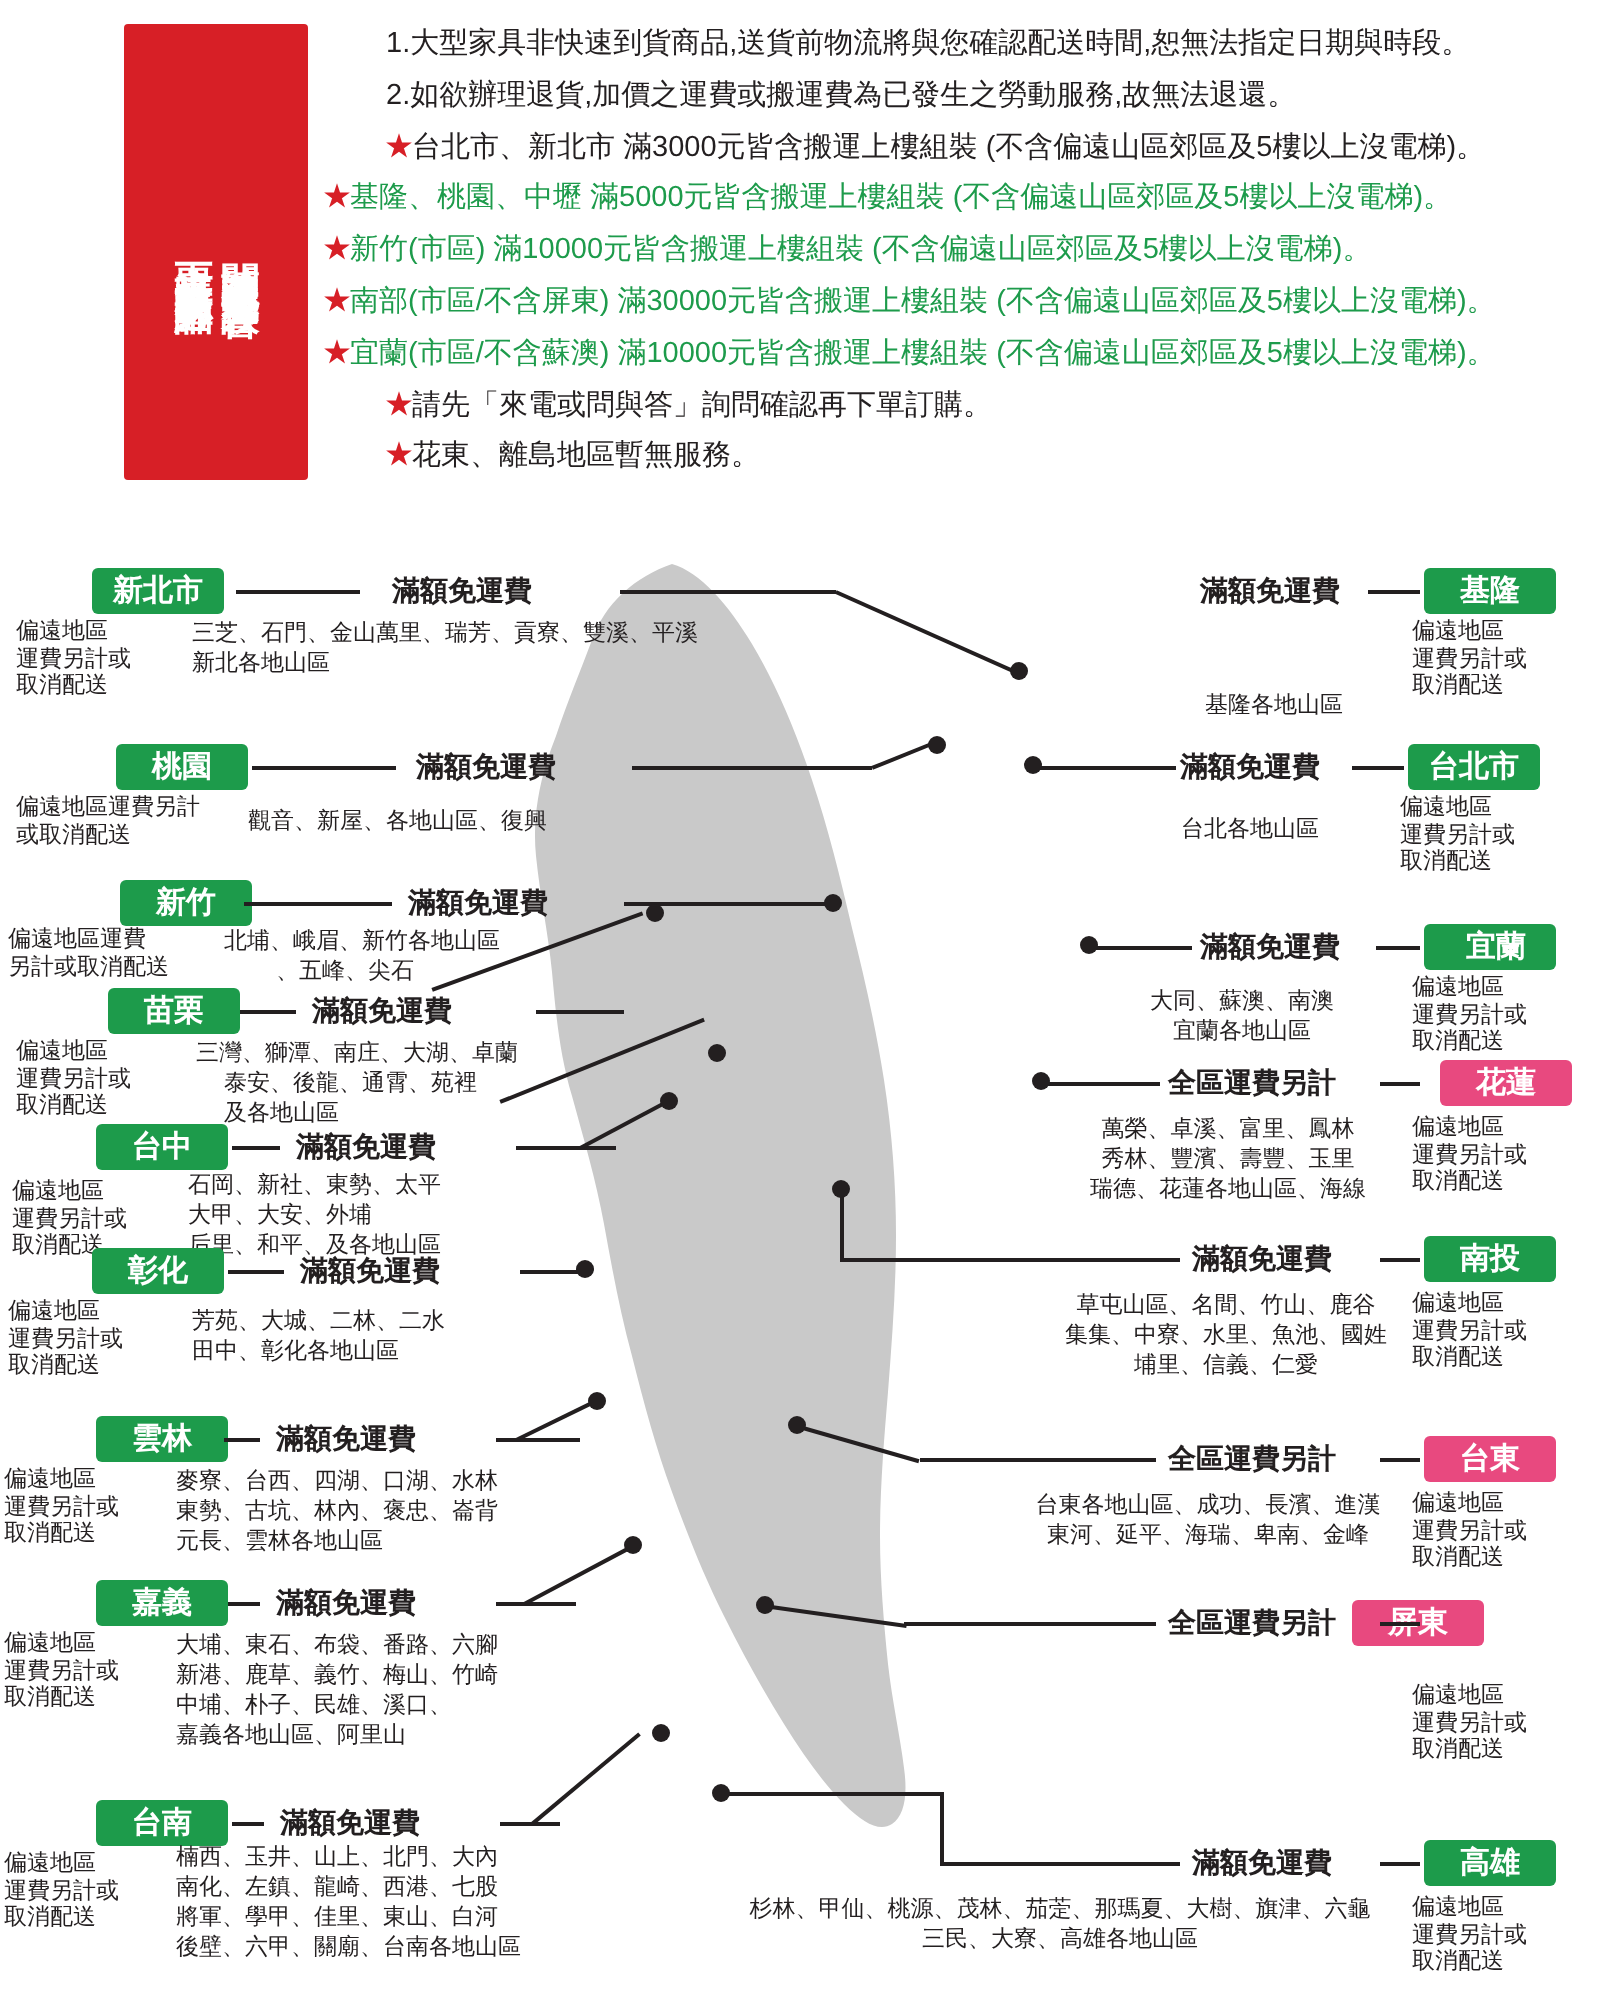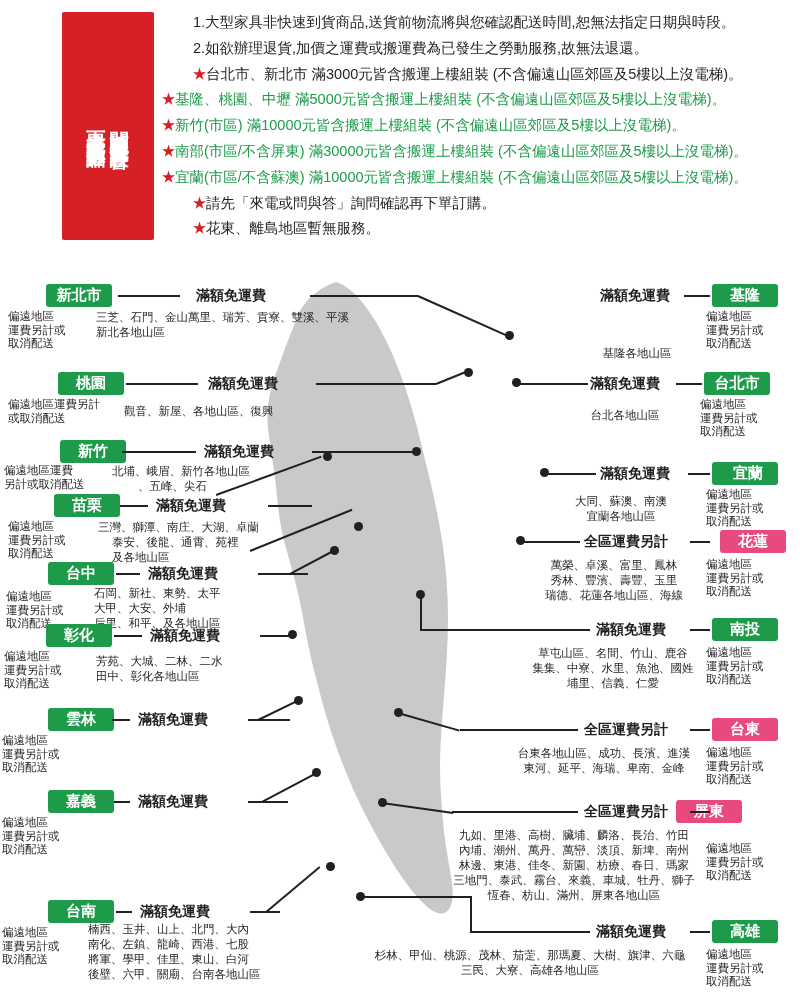--- a/index.html
+++ b/index.html
@@ -207,31 +207,42 @@
   <div class="hline" style="left:112px; top:447px; width:18px;"></div>
   <div class="fee" style="left:138px; top:439px;">滿額免運費</div>
   <div class="hline" style="left:248px; top:447px; width:42px;"></div>
   <div class="diag" style="left:258px; top:447px; width:46px; transform:rotate(-26deg);"></div>
   <div class="dot" style="left:294px; top:424px;"></div>
   <div class="note" style="left:2px; top:462px;">
     <div>偏遠地區</div>
     <div>運費另計或</div>
     <div>取消配送</div>
   </div>
+  <div class="towns" style="left:88px; top:462px;">
+    <div>麥寮、台西、四湖、口湖、水林</div>
+    <div>東勢、古坑、林內、褒忠、崙背</div>
+    <div>元長、雲林各地山區</div>
+  </div>
 
   <div class="tag" style="left:48px; top:518px;">嘉義</div>
   <div class="hline" style="left:114px; top:529px; width:16px;"></div>
   <div class="fee" style="left:138px; top:521px;">滿額免運費</div>
   <div class="hline" style="left:248px; top:529px; width:40px;"></div>
   <div class="diag" style="left:262px; top:529px; width:60px; transform:rotate(-28deg);"></div>
   <div class="dot" style="left:312px; top:496px;"></div>
   <div class="note" style="left:2px; top:544px;">
     <div>偏遠地區</div>
     <div>運費另計或</div>
     <div>取消配送</div>
+  </div>
+  <div class="towns" style="left:88px; top:544px;">
+    <div>大埔、東石、布袋、番路、六腳</div>
+    <div>新港、鹿草、義竹、梅山、竹崎</div>
+    <div>中埔、朴子、民雄、溪口、</div>
+    <div>嘉義各地山區、阿里山</div>
   </div>
 
   <div class="tag" style="left:48px; top:628px;">台南</div>
   <div class="hline" style="left:116px; top:639px; width:16px;"></div>
   <div class="fee" style="left:140px; top:631px;">滿額免運費</div>
   <div class="hline" style="left:250px; top:639px; width:30px;"></div>
   <div class="diag" style="left:266px; top:639px; width:70px; transform:rotate(-40deg);"></div>
   <div class="dot" style="left:326px; top:590px;"></div>
   <div class="note" style="left:2px; top:654px;">
     <div>偏遠地區</div>
@@ -334,27 +345,20 @@
     <div>運費另計或</div>
     <div>取消配送</div>
   </div>
 
   <div class="tag pink" style="left:676px; top:528px;font-family:Liberation Mono, monospace;">屏東</div>
   <div class="hline" style="left:690px; top:539px; width:20px;"></div>
   <div class="fee" style="left:584px; top:531px;">全區運費另計</div>
   <div class="hline" style="left:452px; top:539px; width:126px;"></div>
   <div class="diag" style="left:382px; top:530px; width:72px; transform:rotate(8deg);"></div>
   <div class="dot" style="left:378px; top:526px;"></div>
-  <div class="towns c" style="left:452px; top:556px; width:244px;">
-    <div>九如、里港、高樹、臟埔、麟洛、長治、竹田</div>
-    <div>內埔、潮州、萬丹、萬巒、淡頂、新埤、南州</div>
-    <div>林邊、東港、佳冬、新園、枋療、春日、瑪家</div>
-    <div>三地門、泰武、霧台、來義、車城、牡丹、獅子</div>
-    <div>恆春、枋山、滿州、屏東各地山區</div>
-  </div>
   <div class="note r" style="left:706px; top:570px;">
     <div>偏遠地區</div>
     <div>運費另計或</div>
     <div>取消配送</div>
   </div>
 
   <div class="tag" style="left:712px; top:648px;">高雄</div>
   <div class="hline" style="left:690px; top:659px; width:20px;"></div>
   <div class="fee" style="left:596px; top:651px;">滿額免運費</div>
   <div class="hline" style="left:470px; top:659px; width:120px;"></div>

